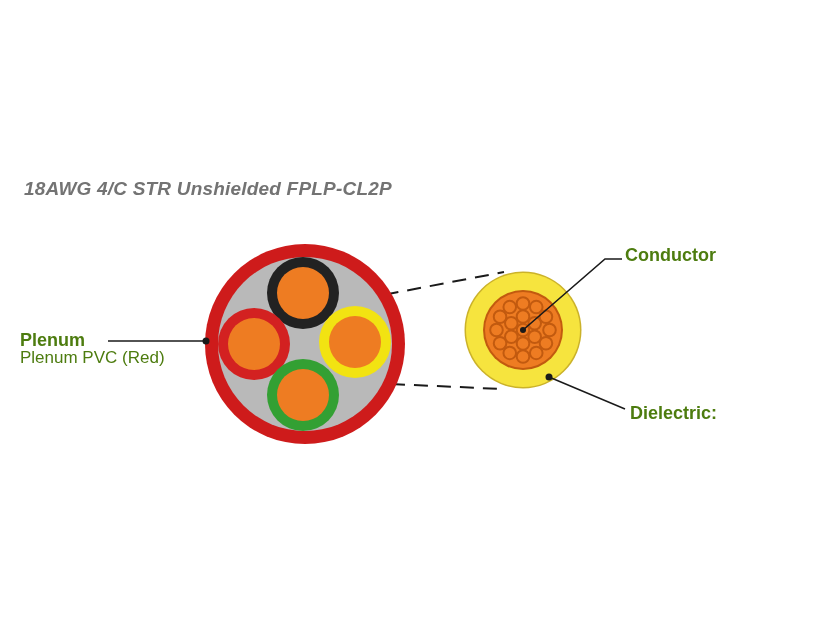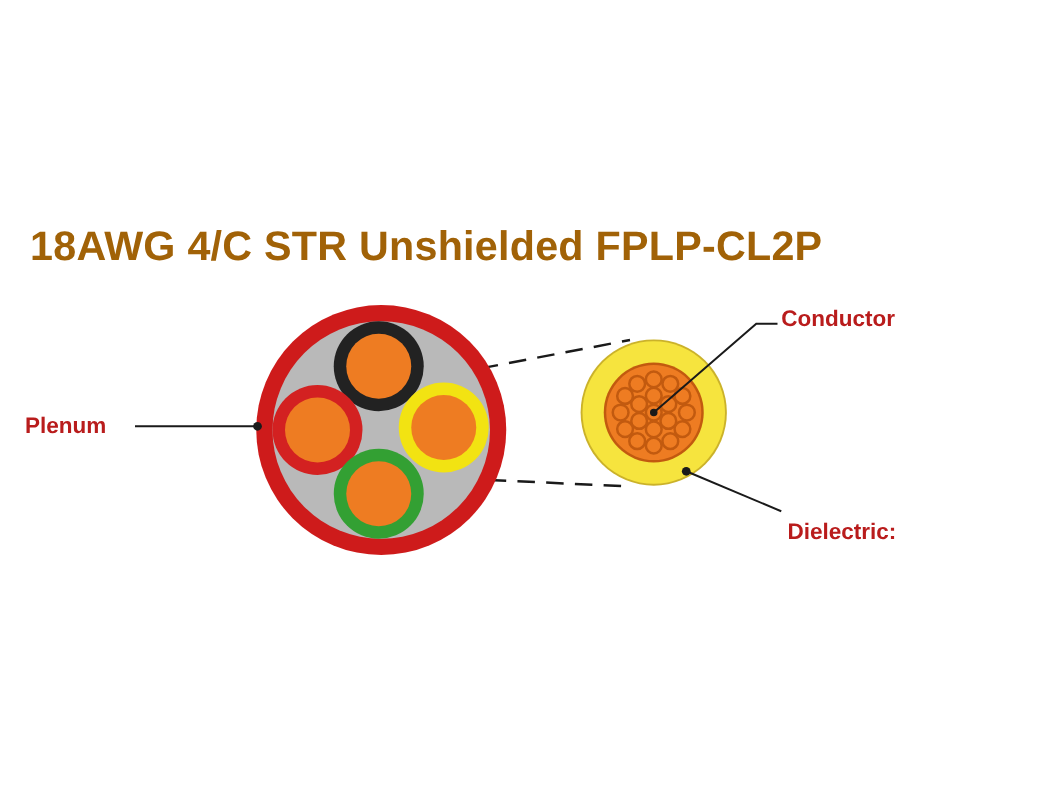--- a/index.html
+++ b/index.html
@@ -8,40 +8,41 @@
     width: 840px;
     height: 630px;
     background: #ffffff;
     overflow: hidden;
     font-family: "Liberation Sans", sans-serif;
   }
   .title {
     position: absolute;
     left: 24px;
     top: 178px;
-    font-size: 33px;
+    font-size: 19px;
     font-weight: bold;
-    color: #a16207;
+    color: #737373;
     letter-spacing: 0.2px;
     white-space: nowrap;
+    font-style: italic;
   }
   .label {
     position: absolute;
-    color: #b91c1c;
+    color: #4d7c0f;
     font-size: 17px;
     line-height: 18px;
     white-space: nowrap;
   }
   .label .lt {
     font-weight: bold;
     font-size: 18px;
   }
   .label-jacket     { left: 20px;  top: 331px; }
   .label-conductor  { left: 625px; top: 246px; }
-  .label-dielectric { left: 630px; top: 416px; }
+  .label-dielectric { left: 630px; top: 404px; }
   svg.diagram {
     position: absolute;
     left: 0; top: 0;
     width: 840px;
     height: 630px;
   }
   .leader {
     fill: none;
     stroke: #1a1a1a;
     stroke-width: 1.6;
@@ -117,20 +118,21 @@
 
       <polyline class="leader" points="523,330 605,259 622,259"></polyline>
 
       <line class="leader" x1="549" y1="377" x2="625" y2="409"></line>
       <circle cx="549" cy="377" r="3.5" fill="#1a1a1a"></circle>
     </g>
   </svg>
 
   <div class="label label-jacket">
     <div class="lt">Plenum</div>
+    <div>Plenum PVC (Red)</div>
   </div>
 
   <div class="label label-conductor">
     <div class="lt">Conductor</div>
   </div>
 
   <div class="label label-dielectric">
     <div class="lt">Dielectric:</div>
   </div>
 

